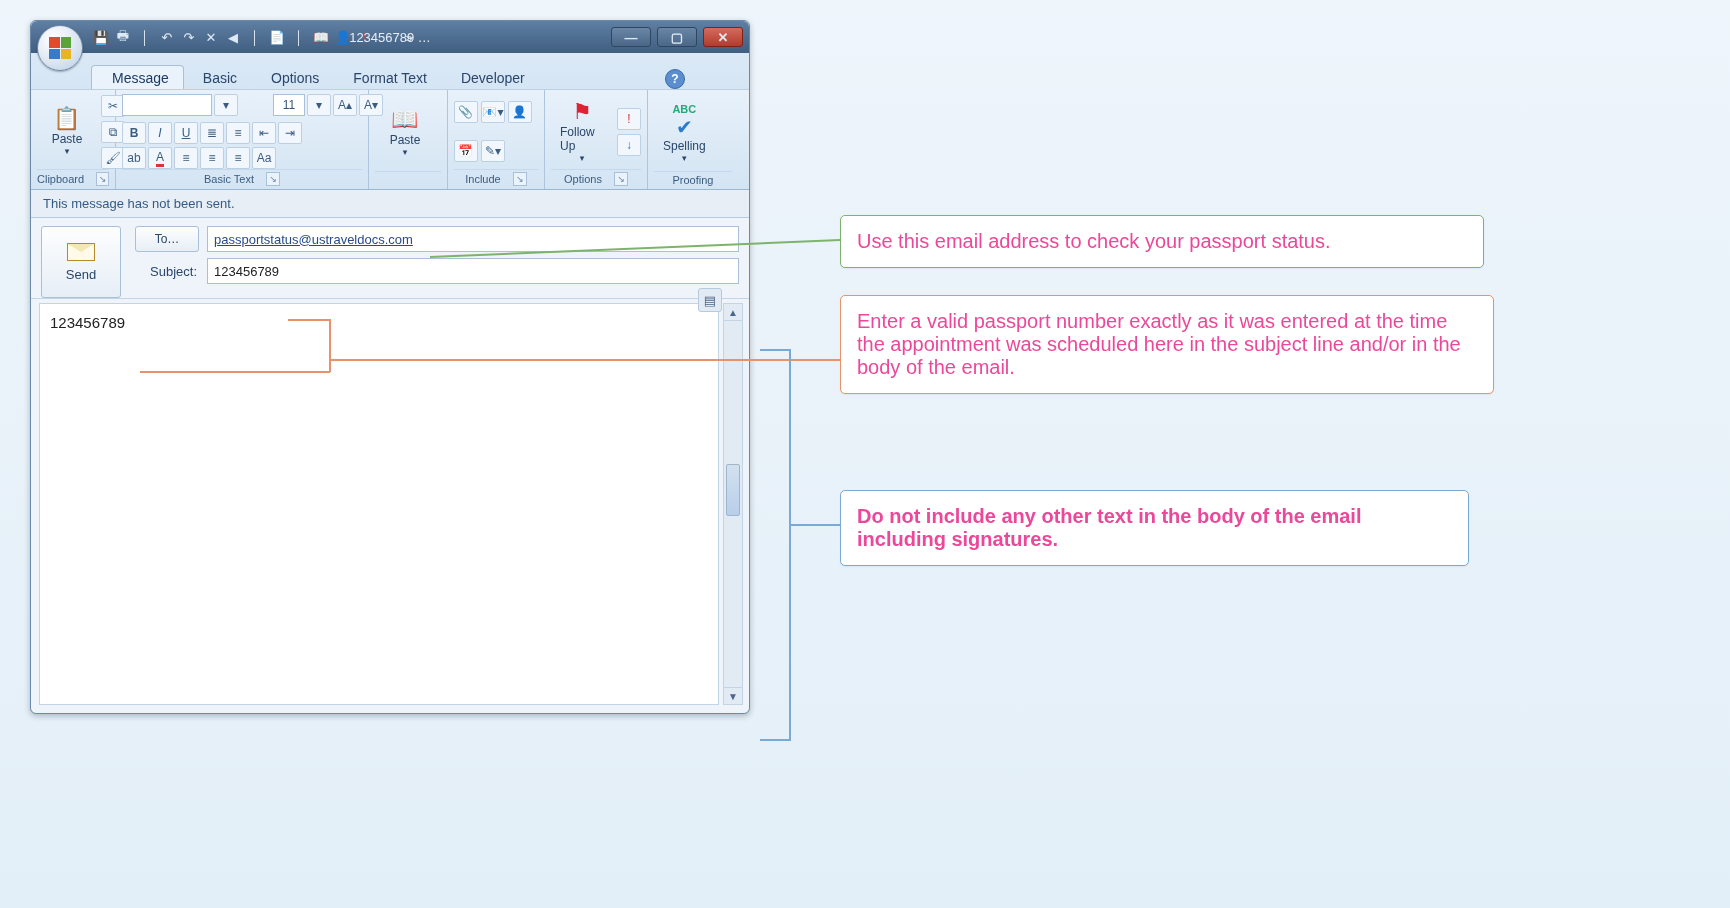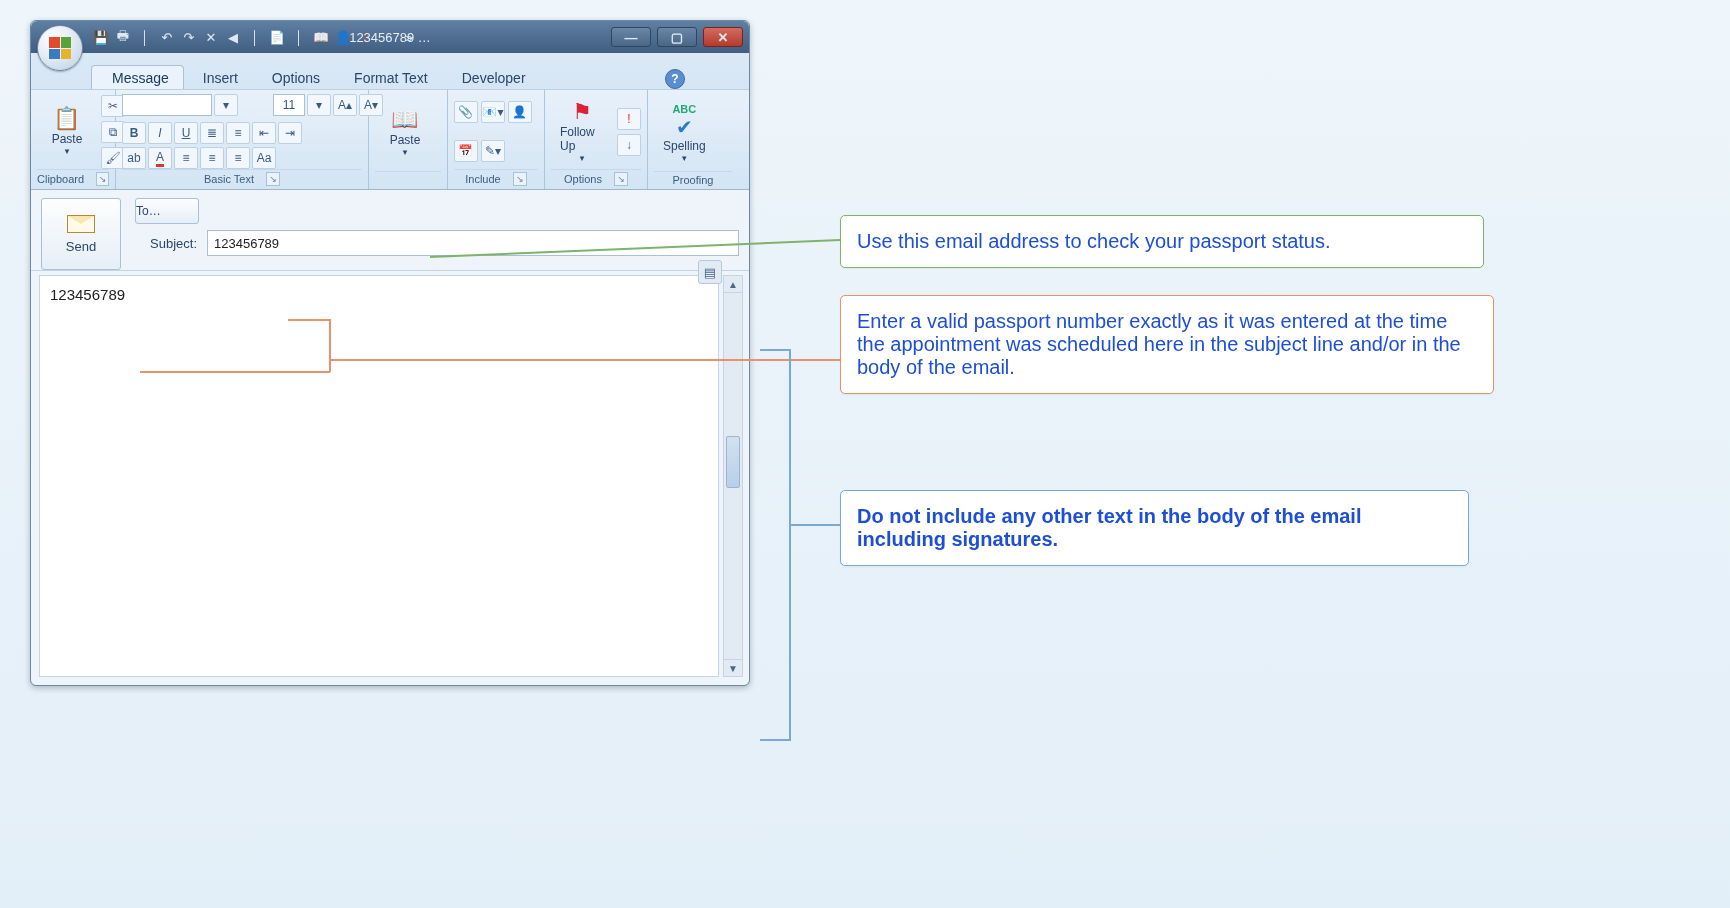--- a/index.html
+++ b/index.html
@@ -178,21 +178,21 @@
   }
   .env { width:26px; height:16px; border:1px solid #b58a2b; background:#fffbe8; position:relative; margin-bottom:6px;}
   .env::before{content:""; position:absolute; left:0; right:0; top:0; height:0; border-left:13px solid transparent; border-right:13px solid transparent; border-top:8px solid #f4e7b3;}
   .fields { flex:1; }
   .frow { display:flex; align-items:center; gap:8px; margin-bottom:6px;}
   .lbl-btn {
     width:62px; height:24px;
     border:1px solid #a9c0d8; border-radius:3px;
     background:linear-gradient(to bottom,#fdfefe,#e6eef6);
     font-size:12px; color:#2a466b;
-    display:flex; align-items:center; justify-content:flex-start;
+    display:flex; align-items:center; justify-content:center;
   }
   .lbl-txt {
     width:62px; text-align:right; font-size:13px; color:#2a466b; padding-right:2px;
   }
   .finput {
     flex:1; height:22px; border:1px solid #a9c0d8; background:#fff;
     font-size:13px; padding:1px 6px; color:#222;
   }
   .finput.link { text-decoration:underline; color:#2a4a8a; }
   
@@ -222,21 +222,21 @@
   .scroll .arr.dn{ bottom:0; border-top:1px solid #c2d4e5;}
   .mini-icon { position:absolute; right:-4px; top:-16px; width:22px; height:22px; border-radius:3px; background:#e2eaf3; border:1px solid #b6cadd; display:flex; align-items:center; justify-content:center; font-size:13px; color:#4a6788;}
   
   .callout {
     position:absolute;
     background:#fff;
     border:1px solid;
     border-radius:5px;
     padding:14px 16px;
     font-size:20px;
-    color:#1d4ed8;
+    color:#ec4899;
     max-width:620px;
     box-shadow: 0 1px 2px rgba(0,0,0,.05);
   }
   .c-green  { border-color:#7db36a; }
   .c-orange { border-color:#e7926a; }
   .c-blue   { border-color:#7aa9d6; }
   .c-blue b { font-weight:bold; }
   
   svg.overlay {
     position:absolute; left:0; top:0; width:1730px; height:908px;
@@ -285,21 +285,21 @@
           </div>
         <div class="win-btn close">
             <span class="ic">✕</span>
           </div>
       </div>
     </div>
 
     <div class="ribbon">
       <div class="tabs">
         <div class="tab active">Message</div>
-        <div class="tab">Insert</div>
+        <div class="tab">Basic</div>
         <div class="tab">Options</div>
         <div class="tab">Format Text</div>
         <div class="tab">Developer</div>
         <div class="help-icn">?</div>
       </div>
       <div class="ribbon-groups">
 
         <div class="group" style="width:72px">
           <div class="group-body">
             <div class="bigbtn">
@@ -415,33 +415,35 @@
               <span style="font-size:9px">▾</span>
             </div>
           </div>
           <div class="group-label">
               <span>Proofing</span>
             </div>
         </div>
       </div>
     </div>
 
+    <div class="notice">This message has not been sent.</div>
 
     <div class="compose">
       <div class="sendcol">
         <div class="send-btn">
           <div class="env"></div>
           <span>Send</span>
         </div>
       </div>
       <div class="fields">
         <div class="frow">
           <div class="lbl-btn">
               <span>To…</span>
             </div>
+          <input class="finput link" value="passportstatus@ustraveldocs.com" style="">
         </div>
         <div class="frow" style="margin-bottom:2px">
           <div class="lbl-txt">Subject:</div>
           <input class="finput" value="123456789" style="">
         </div>
       </div>
     </div>
 
     <div class="body-wrap">
       <div class="body-area">

